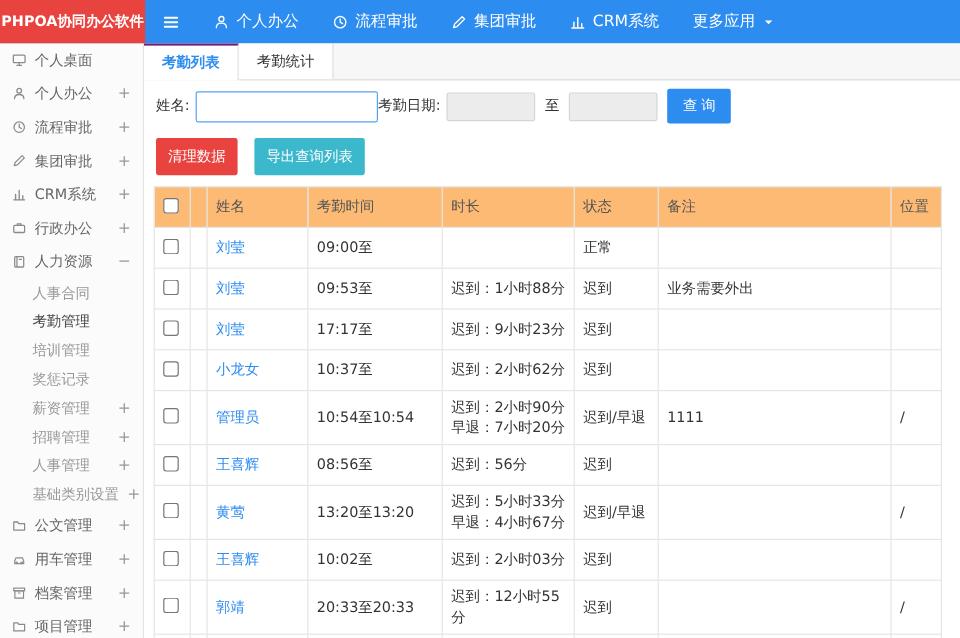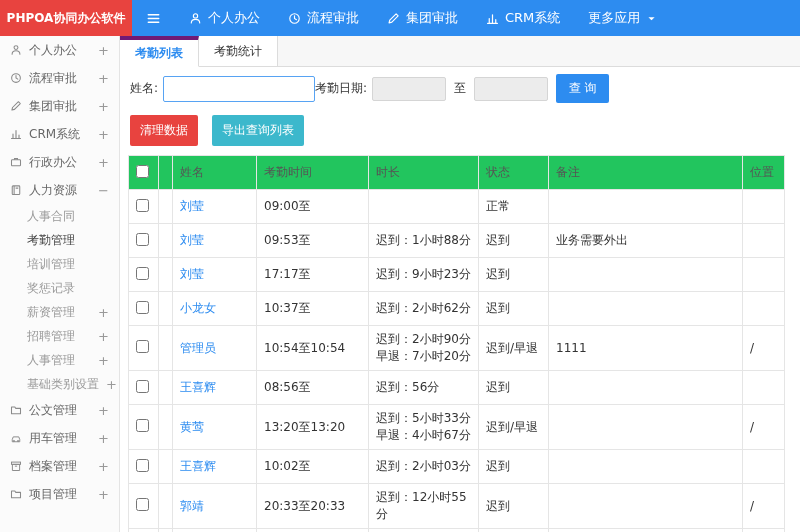--- a/index.html
+++ b/index.html
@@ -5,55 +5,55 @@
   * { margin:0; padding:0; box-sizing:border-box; }
   html,body { width:800px; height:532px; overflow:hidden; }
   body {
     font-family:"DejaVu Sans","Liberation Sans",sans-serif;
     font-size:12px; color:#333; background:#fff; position:relative;
   }
   svg { display:block; }
 
   
   .header { position:absolute; top:0; left:0; right:0; height:36px; background:#2d8cf0; display:flex; align-items:stretch; color:#fff; z-index:5; }
-  .logo { width:132px; background:#e8433f; display:flex; align-items:center; justify-content:center; font-weight:bold; font-size:12px; letter-spacing:0; }
+  .logo { width:121px; background:#e8433f; display:flex; align-items:center; justify-content:center; font-weight:bold; font-size:12px; letter-spacing:0; }
   .hamburger { display:flex; align-items:center; padding:0 14px; cursor:pointer; }
   .nav { display:flex; }
   .nav-item { display:flex; align-items:center; gap:6px; padding:0 14px; font-size:13px; cursor:pointer; white-space:nowrap; }
 
   
   .sidebar { position:absolute; top:36px; left:0; bottom:0; width:120px; background:#fbfbfb; border-right:1px solid #e4e4e4; overflow:hidden; }
   .side-item { display:flex; align-items:center; gap:7px; height:28px; padding:0 10px; color:#666; cursor:pointer; white-space:nowrap; }
   .side-item .s-icon { color:#8a8a8a; flex:0 0 auto; }
   .side-item .expand { margin-left:auto; color:#999; font-size:13px; }
   .side-item.sub { height:24px; padding-left:27px; color:#999; font-size:12px; }
   .side-item.sub.active { color:#444; }
 
   
   .main { position:absolute; top:36px; left:120px; right:0; bottom:0; background:#fff; overflow:hidden; }
   .tabbar { height:31px; background:#f7f7f7; border-bottom:1px solid #dcdcdc; display:flex; align-items:stretch; }
   .tab { display:flex; align-items:center; padding:0 15px; background:#fff; border-right:1px solid #dcdcdc; color:#333; cursor:pointer; }
-  .tab.active { color:#2d8cf0; border-top:4px solid #701a75; margin-bottom:-1px; border-bottom:1px solid #fff; font-weight:bold; }
+  .tab.active { color:#2d8cf0; border-top:2px solid #701a75; margin-bottom:-1px; border-bottom:1px solid #fff; font-weight:bold; }
 
   .filterbar { display:flex; align-items:center; padding:7px 10px; }
   .filterbar .lbl { color:#333; margin-right:5px; }
   .input-name { width:152px; height:26px; border:1px solid #57a3f3; border-radius:2px; padding:0 6px; outline:none; font-size:12px; }
   .date-label { }
   .input-date { width:74px; height:24px; border:1px solid #d5d5d5; background:#ececec; border-radius:2px; padding:0 4px; font-size:12px; }
   .to-label { margin:0 8px; color:#333; }
   .btn-search { margin-left:8px; background:#2d8cf0; color:#fff; border:none; border-radius:2px; padding:6px 13px; font-size:12px; cursor:pointer; }
 
   .actionbar { display:flex; gap:14px; padding:5px 10px 9px; }
   .btn-clean { background:#e8433f; color:#fff; border:none; border-radius:2px; padding:7px 10px; font-size:12px; cursor:pointer; }
   .btn-export { background:#3cb8cc; color:#fff; border:none; border-radius:2px; padding:7px 10px; font-size:12px; cursor:pointer; }
 
   
   .att-table { border-collapse:collapse; margin:0 8px; width:656px; table-layout:fixed; }
   .att-table th, .att-table td { border:1px solid #e5e5e5; padding:5px 7px; text-align:left; font-weight:normal; font-size:12px; color:#333; vertical-align:middle; word-wrap:break-word; }
-  .att-table th { color:#555; height:34px; background:#22c55e; }
+  .att-table th { color:#555; height:34px; background:#fdba74; }
   .att-table td { height:34px; }
   .col-dur { white-space:pre-line; }
   .name-link { color:#2d8cf0; text-decoration:none; cursor:pointer; }
   .status-late { color:#e8433f; }
   .status-normal { color:#333; }
   .cb { width:13px; height:13px; }
 </style>
 </head>
 <body>
 
@@ -106,20 +106,30 @@
       <span>
         <svg width="11" height="11" viewBox="0 0 16 16">
             <path d="M3.5 6l4.5 4.5L12.5 6z" fill="currentColor"></path>
           </svg>
       </span>
     </div>
   </div>
 </div>
 
 <div class="sidebar">
+  <div class="side-item">
+    <span class="s-icon">
+        <svg width="12" height="12" viewBox="0 0 16 16" fill="none" stroke="currentColor" stroke-width="1.4" stroke-linecap="round">
+          <rect x="1.5" y="2.5" width="13" height="8.5" rx="1"></rect>
+          <path d="M5.5 14h5M8 11v3"></path>
+        </svg>
+      </span>
+    <span>个人桌面</span>
+    <span class="expand"></span>
+  </div>
   <div class="side-item">
     <span class="s-icon">
         <svg width="12" height="12" viewBox="0 0 16 16" fill="none" stroke="currentColor" stroke-width="1.4" stroke-linecap="round">
           <circle cx="8" cy="4.8" r="2.6"></circle>
           <path d="M2.8 13.6c0-3 2.3-4.6 5.2-4.6s5.2 1.6 5.2 4.6"></path>
         </svg>
       </span>
     <span>个人办公</span>
     <span class="expand">+</span>
   </div>

